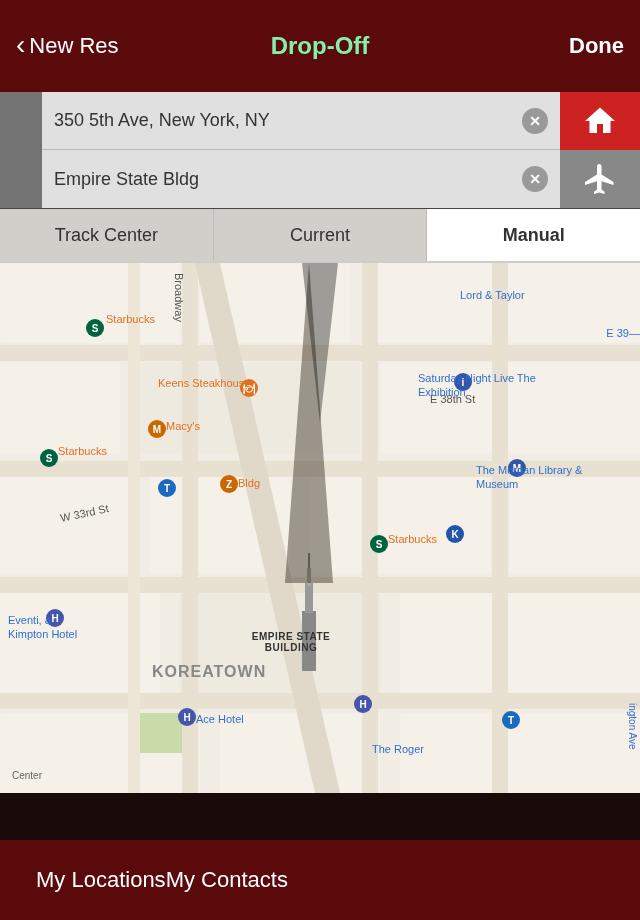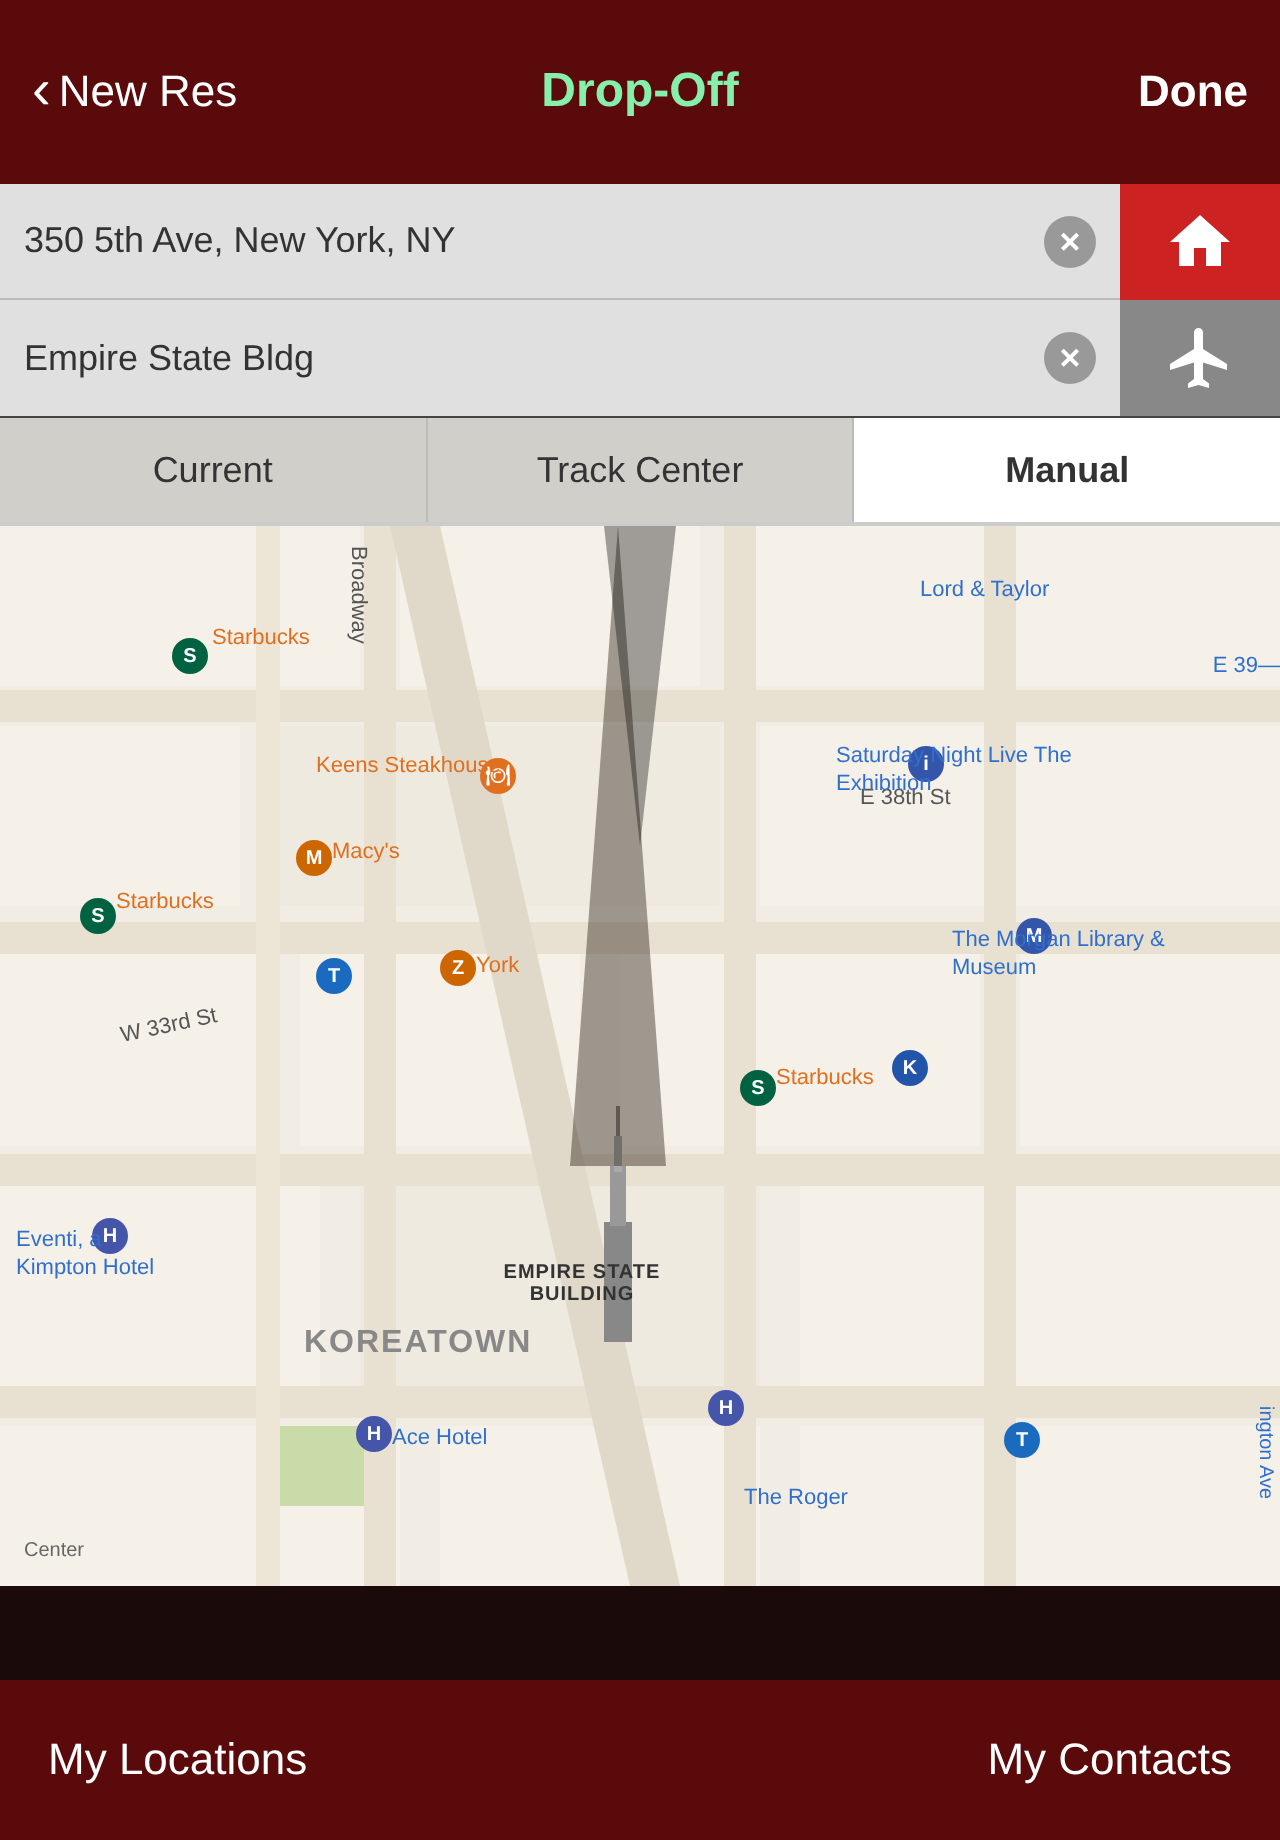--- a/index.html
+++ b/index.html
@@ -51,20 +51,21 @@
       font-size: 22px;
       font-weight: bold;
       cursor: pointer;
     }
 
     
     #address-area {
       display: flex;
       background: #737373;
       border-bottom: 1px solid #444;
+      padding-left: 42px;
     }
     #address-inputs {
       flex: 1;
       background: #e8e8e8;
       display: flex;
       flex-direction: column;
     }
     .address-row {
       display: flex;
       align-items: center;
@@ -174,22 +175,21 @@
       border-top: 160px solid rgba(0,0,0,0.35);
       z-index: 10;
     }
 
     
     #bottom-bar {
       height: 80px;
       background: #5a0a0a;
       display: flex;
       align-items: center;
-      justify-content: space-between;
-      padding: 0 24px;
+      padding: 0 36px;
       position: absolute;
       bottom: 0;
       left: 0;
       right: 0;
     }
     .bottom-btn {
       color: white;
       font-size: 22px;
       cursor: pointer;
     }
@@ -284,22 +284,22 @@
     </div>
     <div class="icon-btn plane">
       <svg viewBox="0 0 24 24">
         <path d="M21 16v-2l-8-5V3.5c0-.83-.67-1.5-1.5-1.5S10 2.67 10 3.5V9l-8 5v2l8-2.5V19l-2 1.5V22l3.5-1 3.5 1v-1.5L13 19v-5.5l8 2.5z"></path>
       </svg>
     </div>
   </div>
 </div>
 
 <div id="segment-control">
+  <div class="segment-item">Track Center</div>
   <div class="segment-item">Current</div>
-  <div class="segment-item">Track Center</div>
   <div class="segment-item">Manual</div>
 </div>
 
 <div id="map-area">
   
   <svg id="map-svg" viewBox="0 0 640 530" xmlns="http://www.w3.org/2000/svg">
 
     <rect width="640" height="530" fill="#f2ede4"></rect>
 
     <rect x="0" y="0" width="180" height="80" fill="#f5f0e8" rx="1"></rect>
@@ -370,21 +370,21 @@
   <div class="poi-icon museum" style="top:196px;left:508px" title="The Morgan Library &amp; Museum">M</div>
   <div class="poi-icon museum" style="top:110px;left:454px" title="Saturday Night Live The Exhibition">i</div>
   <div class="poi-icon education" style="top:262px;left:446px" title="Keller Graduate">K</div>
 
   
   <div class="map-label orange" style="top:50px;left:106px;">Starbucks</div>
   <div class="map-label orange" style="top:182px;left:58px;">Starbucks</div>
   <div class="map-label orange" style="top:270px;left:388px;">Starbucks</div>
   <div class="map-label orange" style="top:114px;left:158px;">Keens Steakhouse</div>
   <div class="map-label orange" style="top:157px;left:166px;">Macy's</div>
-  <div class="map-label orange" style="top:214px;left:238px;">York</div>
+  <div class="map-label orange" style="top:214px;left:238px;">Bldg</div>
 
   <div class="map-label blue" style="top:26px;left:460px;">Lord &amp; Taylor</div>
   <div class="map-label blue" style="top:108px;left:418px;width:120px;line-height:1.3">Saturday Night Live The Exhibition</div>
   <div class="map-label blue" style="top:200px;left:476px;width:130px;line-height:1.3">The Morgan Library &amp; Museum</div>
   <div class="map-label blue" style="top:350px;left:8px;line-height:1.3">Eventi, a<br>Kimpton Hotel</div>
   <div class="map-label blue" style="top:450px;left:196px;">Ace Hotel</div>
   <div class="map-label blue" style="top:432px;left:372px;margin-top:48px;">The Roger</div>
 
   
   <div class="map-label landmark" style="top:368px;left:236px;width:110px">EMPIRE STATE<br>BUILDING</div>

